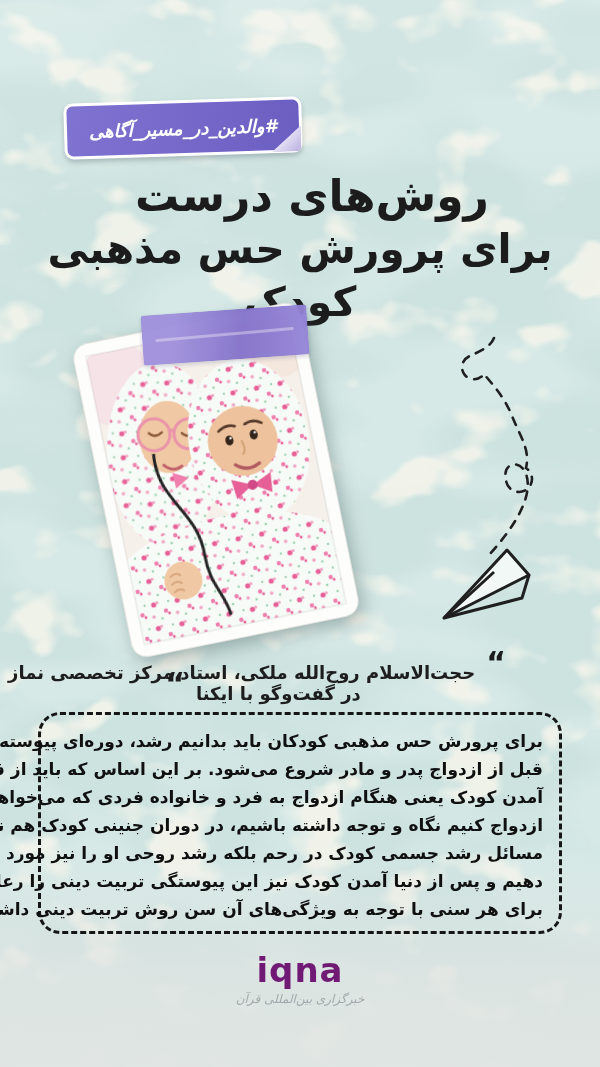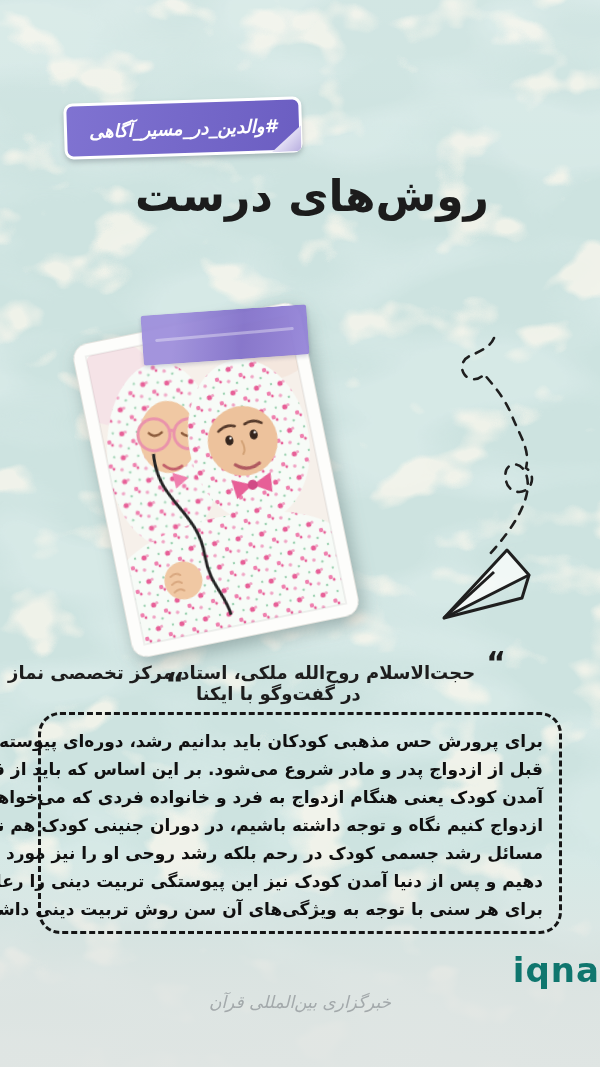--- a/index.html
+++ b/index.html
@@ -80,24 +80,24 @@
   }
   .body-line {
     font-size:17px; font-weight:700; line-height:28px;
     text-align:justify; text-align-last:justify; white-space:nowrap;
   }
   .body-line.last { text-align:center; text-align-last:center; }
 
   
   .footer { left:0; top:950px; width:600px; text-align:center; }
   .logo-word {
-    font-size:34px; font-weight:900; color:#0f766e; letter-spacing:1px;
-    font-family:"DejaVu Sans","Liberation Sans",sans-serif; text-transform:lowercase;text-align:right;
-  }
-  .logo-tagline { font-size:17px; color:#a3a9ab; direction:rtl; margin-top:2px; font-style:italic; }
+    font-size:34px; font-weight:900; color:#701a75; letter-spacing:1px;
+    font-family:"DejaVu Sans","Liberation Sans",sans-serif; text-transform:lowercase;
+  }
+  .logo-tagline { font-size:12px; color:#a3a9ab; direction:rtl; margin-top:2px; font-style:italic; }
 </style>
 </head>
 <body>
 
 <svg class="bg-svg" width="600" height="1067" aria-hidden="true">
   <defs>
     <filter id="caustic" x="0" y="0" width="100%" height="100%">
       <feTurbulence type="fractalNoise" baseFrequency="0.014 0.02" numOctaves="3" seed="11" result="n"></feTurbulence>
       <feColorMatrix in="n" type="matrix" values="0 0 0 0 0.962  0 0 0 0 0.932  0 0 0 0 0.846  4 4 4 0 -6.6"></feColorMatrix>
     </filter>
@@ -112,20 +112,21 @@
 </svg>
 <div class="bg-shade"></div>
 
 <div class="layer banner">
   <span class="txt">#والدین_در_مسیر_آگاهی</span>
   <span class="curl"></span>
 </div>
 
 <div class="layer title-wrap">
   <div class="title-line1">روش‌های درست</div>
+  <div class="title-line2">برای پرورش حس مذهبی کودک</div>
 </div>
 
 <div class="layer photo-wrap">
   <svg viewBox="0 0 232 320" width="232" height="320" aria-hidden="true">
     <defs>
       <pattern id="flw" width="24" height="24" patternUnits="userSpaceOnUse">
         <rect width="24" height="24" fill="#f7fbf7"></rect>
         <circle cx="6" cy="6" r="2.6" fill="#e75f97"></circle>
         <circle cx="9.5" cy="4.5" r="1.6" fill="#f0a4c4"></circle>
         <circle cx="17" cy="14" r="2.2" fill="#ef7fae"></circle>

